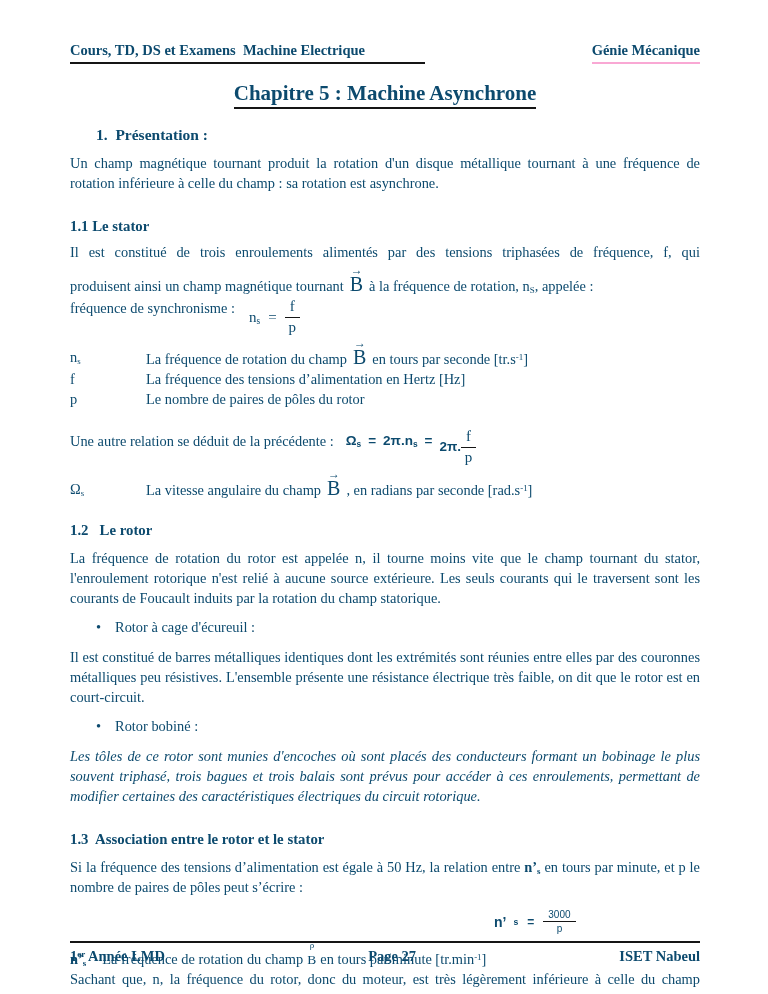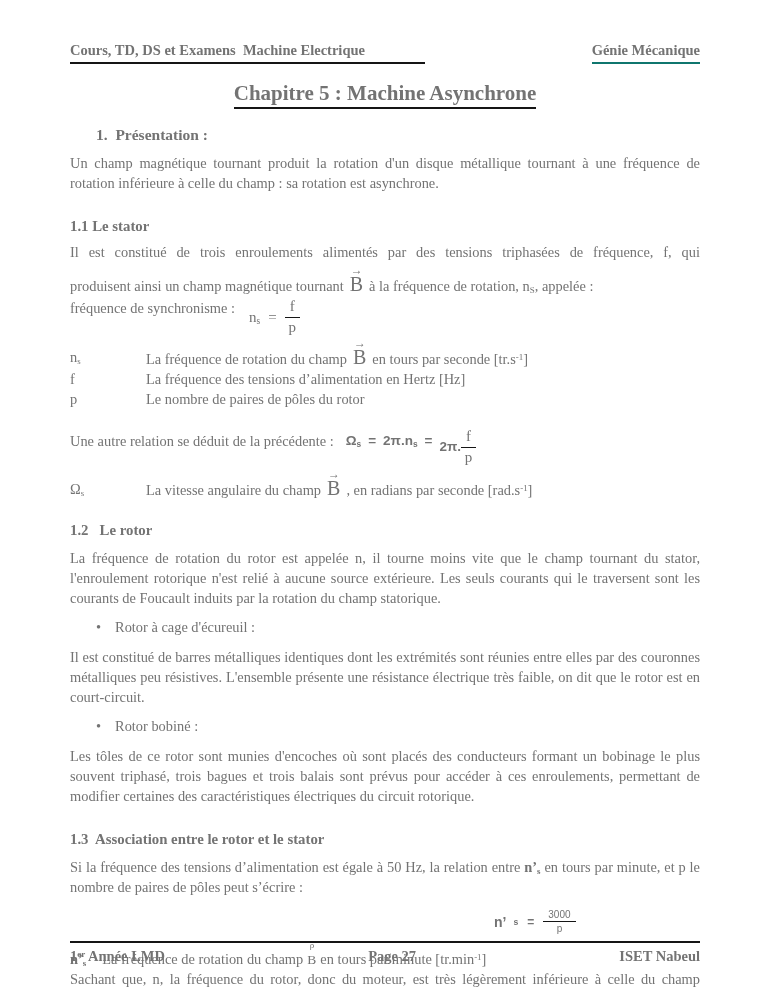--- a/index.html
+++ b/index.html
@@ -1,26 +1,26 @@
 <!DOCTYPE html>
 <html><head>
 <meta charset="utf-8">
 <style>
   html,body{margin:0;padding:0;background:#ffffff;}
   .page{
     position:relative; width:768px; height:994px; overflow:hidden;
-    background:#ffffff; color:#737373;
+    background:#ffffff; color:#0c4a6e;
     font-family:"Liberation Serif", serif;
     font-size:14.4px; line-height:20px;
     box-sizing:border-box; padding:40px 68px 0 70px;
   }
   
   .header-row{display:flex; justify-content:space-between; align-items:baseline; font-weight:bold; font-size:14.5px;}
   .h-left{white-space:pre; border-bottom:2px solid #151515; padding-right:60px; padding-bottom:2px;}
-  .h-right{border-bottom:2px solid #0f766e; padding-bottom:2px;}
+  .h-right{border-bottom:2px solid #f9a8d4; padding-bottom:2px;}
   
   .title-wrap{text-align:center; margin-top:16px;}
   .title-text{display:inline-block; font-size:21px; font-weight:bold; border-bottom:2.5px solid #151515; padding-bottom:1px; line-height:1.25;}
   
   .intro-h{margin:16px 0 0 26px; font-size:15.5px; font-weight:bold; white-space:pre;}
   .sec-h{margin-top:23px; font-size:14.8px; font-weight:bold; white-space:pre;}
   
   .para{margin-top:8px; text-align:justify;}
   .line-just{margin-top:6px; text-align:justify; text-align-last:justify;}
   .line2{margin-top:2px; padding-top:10px;}
@@ -141,21 +141,21 @@
     <span>Rotor à cage d'écureuil :</span>
   </div>
 
   <div class="para" style="margin-top:10px;">Il est constitué de barres métalliques identiques dont les extrémités sont réunies entre elles par des couronnes métalliques peu résistives. L'ensemble présente une résistance électrique très faible, on dit que le rotor est en court-circuit.</div>
 
   <div class="bullet-row">
     <span>•</span>
     <span>Rotor bobiné :</span>
   </div>
 
-  <div class="para" style="margin-top:10px;">Les tôles de ce rotor sont munies d'encoches où sont placés des conducteurs formant un bobinage le plus souvent triphasé, trois bagues et trois balais sont prévus pour accéder à ces enroulements, permettant de modifier certaines des caractéristiques électriques du circuit rotorique.</div>
+  <div class="para" style="margin-top:10px;font-style:italic;">Les tôles de ce rotor sont munies d'encoches où sont placés des conducteurs formant un bobinage le plus souvent triphasé, trois bagues et trois balais sont prévus pour accéder à ces enroulements, permettant de modifier certaines des caractéristiques électriques du circuit rotorique.</div>
 
   <div class="sec-h" style="">1.3  Association entre le rotor et le stator</div>
 
   <div class="para"><span>Si la fréquence des tensions d’alimentation est égale à 50 Hz, la relation entre </span><span style="font-weight:bold;"><span>n’</span><sub>s</sub></span><span> en tours par minute, et p le nombre de paires de pôles peut s’écrire :</span></div>
 
   <div class="assoc-formula">
     <span class="fsans" style="font-size:14px;">
         <span>n’</span>
         <sub>s</sub>
       </span>

